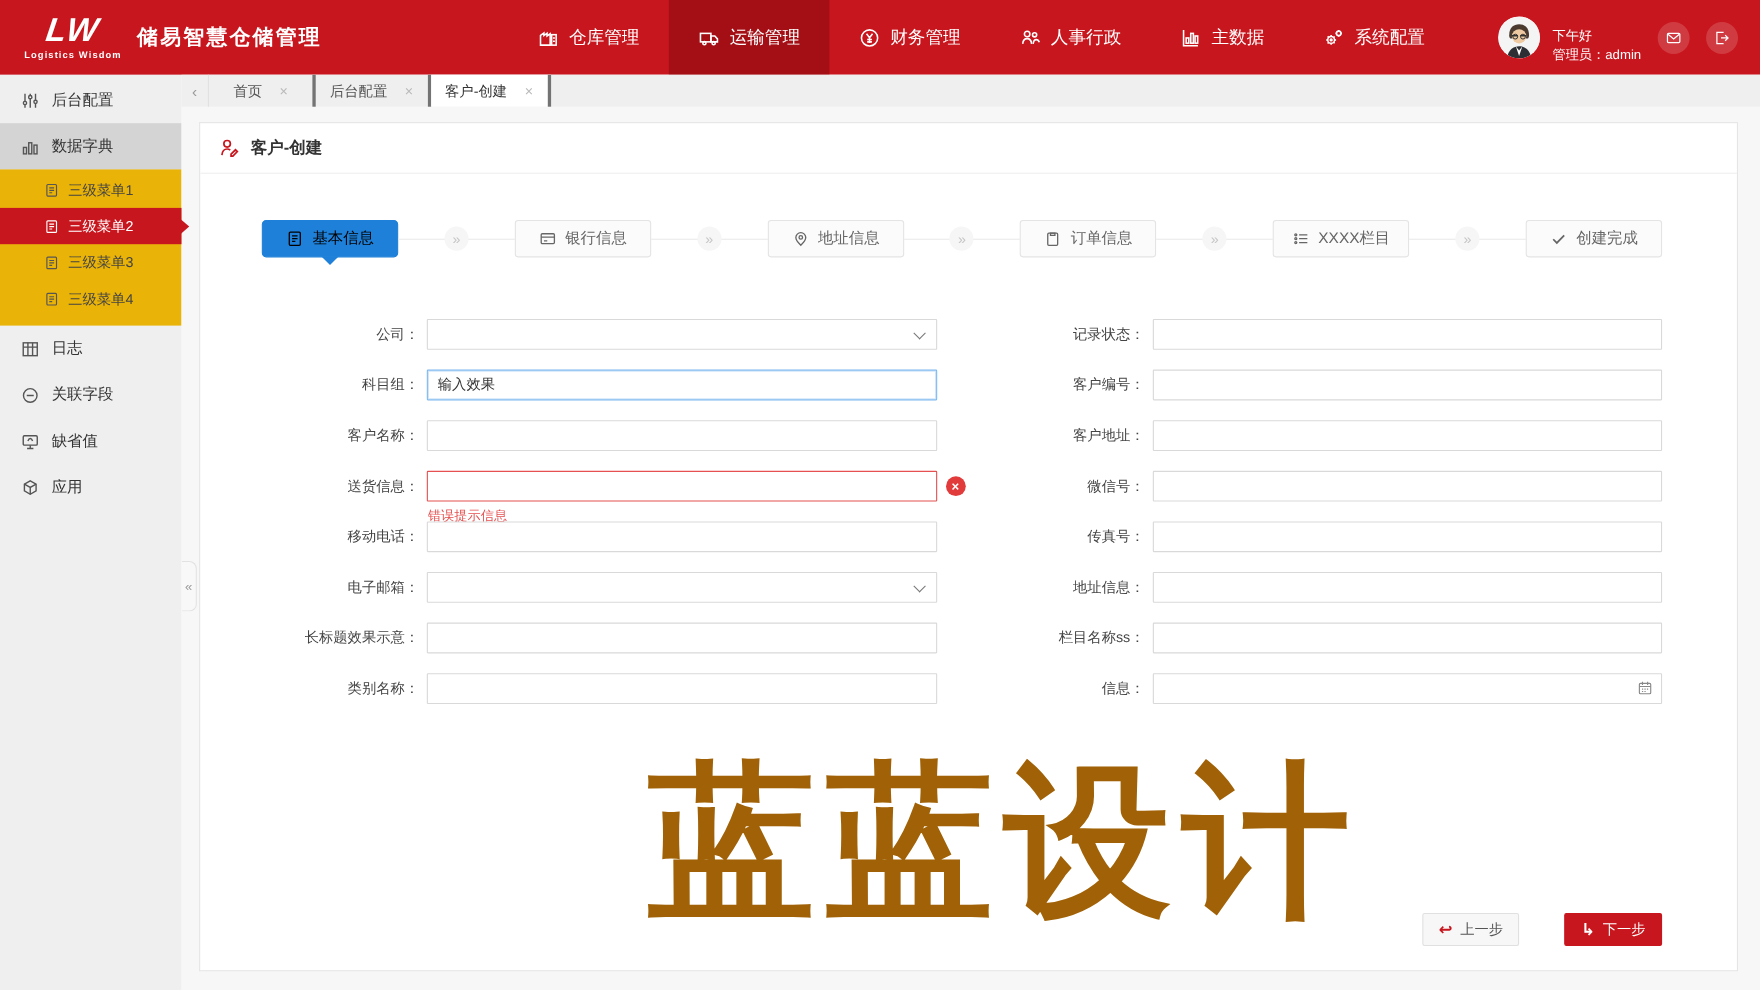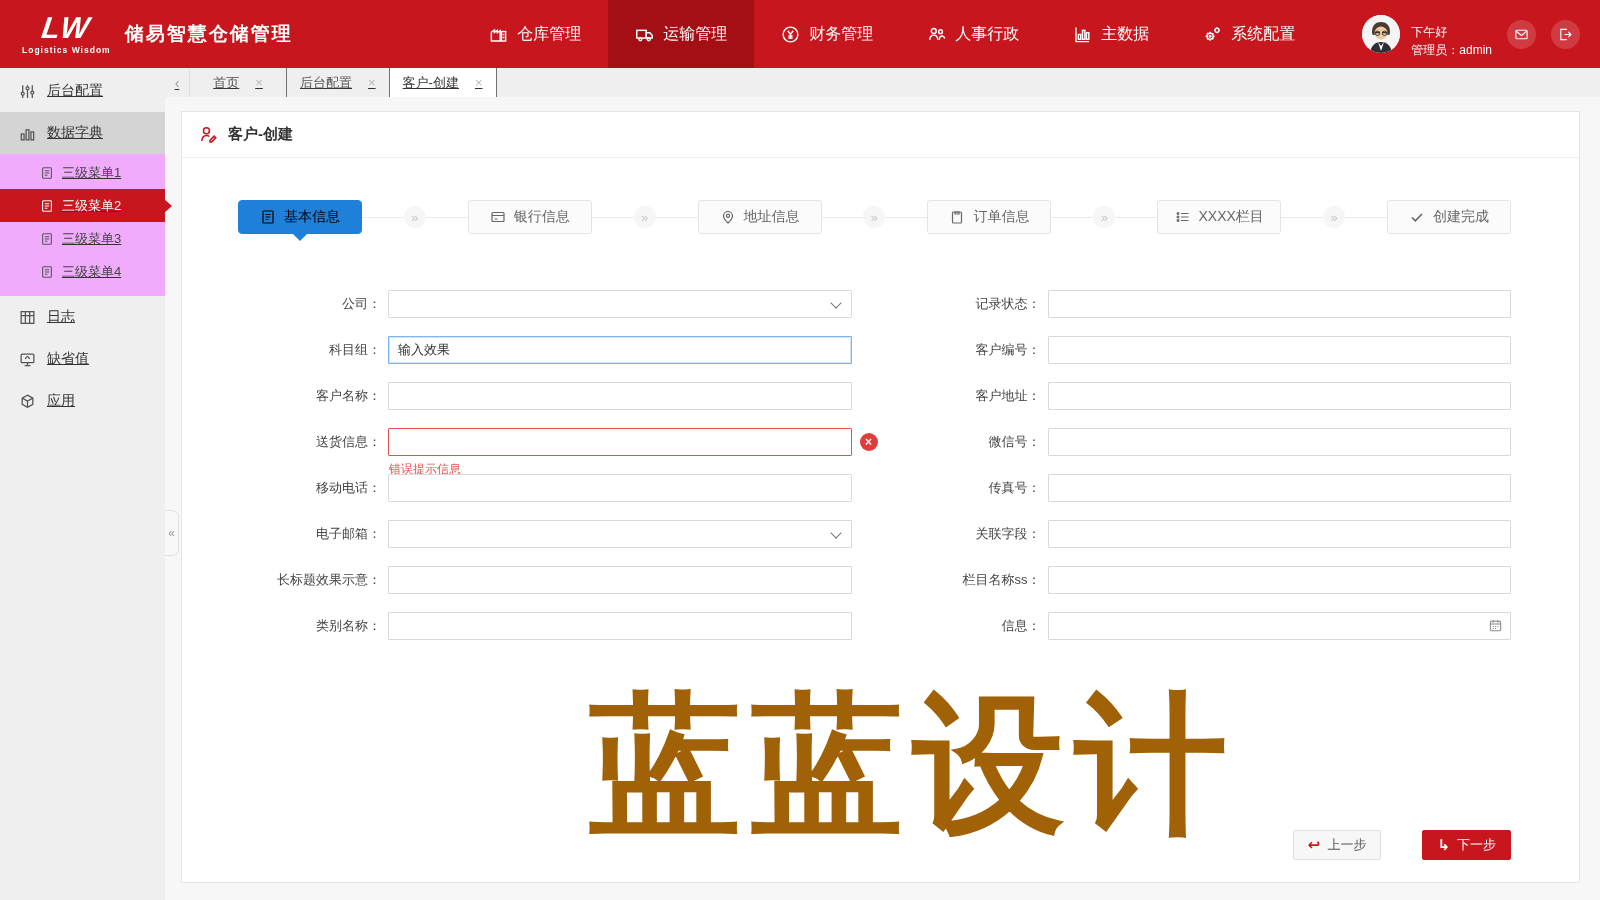--- a/index.html
+++ b/index.html
@@ -18,40 +18,40 @@
   .nav-item{display:flex;align-items:center;gap:9px;padding:0 27px;font-size:16px;cursor:pointer;white-space:nowrap;}
   .nav-item.active{background:#A40F16;}
   .nav-item svg{width:19px;height:19px;stroke:#fff;fill:none;stroke-width:1.2;}
   .userarea{display:flex;align-items:center;gap:11px;padding:0 20px 0 40px;}
   .avatar{width:38px;height:38px;border-radius:50%;background:#fff;overflow:hidden;flex-shrink:0;cursor:pointer;}
   .greeting{font-size:12px;line-height:1.5;white-space:nowrap;margin-top:14px;}
   .round-btn{width:29px;height:29px;border-radius:50%;background:rgba(255,255,255,.16);display:flex;align-items:center;justify-content:center;cursor:pointer;margin-left:4px;}
   .round-btn svg{width:15px;height:15px;stroke:#fff;fill:none;stroke-width:1.2;}
 
   
-  .shell{flex:1;display:flex;min-height:0;position:relative;text-decoration:underline;}
+  .shell{flex:1;display:flex;min-height:0;position:relative;}
 
   
   .sidebar{width:165px;background:#EFEFEF;flex-shrink:0;font-size:14px;color:#333;padding-top:2px;}
   .side-item{height:42px;display:flex;align-items:center;gap:11px;padding-left:19px;cursor:pointer;white-space:nowrap;}
   .side-item svg{width:17px;height:17px;stroke:#555;fill:none;stroke-width:1.2;flex-shrink:0;}
   .side-item.section-open{background:#D4D4D4;}
-  .side-sub{background:#f0abfc;padding:2px 0 8px;}
+  .side-sub{background:#eab308;padding:2px 0 8px;}
   .sub-item{height:33px;display:flex;align-items:center;gap:8px;padding-left:40px;font-size:13px;color:#444;cursor:pointer;position:relative;white-space:nowrap;}
   .sub-item svg{width:14px;height:14px;stroke:#555;fill:none;stroke-width:1.2;flex-shrink:0;}
   .sub-item.selected{background:#C8161E;color:#fff;}
   .sub-item.selected svg{stroke:#fff;}
   .sub-item.selected::after{content:"";position:absolute;right:-7px;top:50%;transform:translateY(-50%);border-top:7px solid transparent;border-bottom:7px solid transparent;border-left:8px solid #C8161E;}
   .collapse-handle{position:absolute;left:165px;top:442px;width:14px;height:46px;background:#F8F8F8;border:1px solid #E2E2E2;border-left:none;border-radius:0 7px 7px 0;display:flex;align-items:center;justify-content:center;color:#999;font-size:12px;cursor:pointer;z-index:5;}
 
   
   .main{flex:1;display:flex;flex-direction:column;min-width:0;background:#F7F7F7;}
   .tabbar{height:29px;background:#EFEFEF;display:flex;align-items:stretch;flex-shrink:0;}
   .tab-scroll{width:25px;display:flex;align-items:center;justify-content:center;color:#999;border-right:1px solid #E1E1E1;cursor:pointer;font-size:14px;}
-  .tab{display:flex;align-items:center;justify-content:center;gap:16px;min-width:97px;padding:0 13px;font-size:13px;color:#555;border-right:1px solid #737373;cursor:pointer;white-space:nowrap;}
+  .tab{display:flex;align-items:center;justify-content:center;gap:16px;min-width:97px;padding:0 13px;font-size:13px;color:#555;border-right:3px solid #737373;cursor:pointer;white-space:nowrap;}
   .tab.active{background:#fff;color:#333;}
   .tab-close{color:#B9B9B9;font-size:13px;cursor:pointer;}
 
   .canvas{flex:1;position:relative;min-height:0;}
   .panel{position:absolute;left:16px;right:20px;top:14px;bottom:17px;background:#fff;border:1px solid #E5E5E5;overflow:hidden;}
   .panel-title{height:46px;display:flex;align-items:center;gap:10px;padding:0 17px;border-bottom:1px solid #EFEFEF;}
   .panel-title svg{width:19px;height:19px;stroke:#C8161E;fill:none;stroke-width:1.3;}
   .panel-title h1{font-size:15px;font-weight:bold;color:#333;}
 
   
@@ -243,20 +243,27 @@
 
       <div class="side-item">
         <svg viewBox="0 0 16 16">
             <rect x="2" y="2.5" width="12" height="11"></rect>
             <path d="M2 6.2h12M6 2.5v11M10 2.5v11"></path>
           </svg>
         <span>日志</span>
       </div>
       <div class="side-item">
         <svg viewBox="0 0 16 16">
+            <circle cx="8" cy="8" r="5.8"></circle>
+            <path d="M5 8h6"></path>
+          </svg>
+        <span>关联字段</span>
+      </div>
+      <div class="side-item">
+        <svg viewBox="0 0 16 16">
             <rect x="2" y="3" width="12" height="8" rx="1"></rect>
             <path d="M8 11v2.2M5.3 13.8h5.4M6 7.5c.5-1.5 1-2.2 2-2.2s1.5.7 2 2.2"></path>
           </svg>
         <span>缺省值</span>
       </div>
       <div class="side-item">
         <svg viewBox="0 0 16 16">
             <path d="M8 2l5 2.8v5.8L8 13.5 3 10.6V4.8z"></path>
             <path d="M3 4.8L8 7.6l5-2.8M8 7.6v5.9"></path>
           </svg>
@@ -413,21 +420,21 @@
             <div class="f-field">
                 <input class="input" style="">
               </div>
 
             <div class="f-label">电子邮箱：</div>
             <div class="f-field">
               <div class="input selectbox">
                   <span class="chev"></span>
                 </div>
             </div>
-            <div class="f-label">关联字段：</div>
+            <div class="f-label">地址信息：</div>
             <div class="f-field">
                 <input class="input" style="">
               </div>
 
             <div class="f-label">长标题效果示意：</div>
             <div class="f-field">
                 <input class="input" style="">
               </div>
             <div class="f-label">栏目名称ss：</div>
             <div class="f-field">

